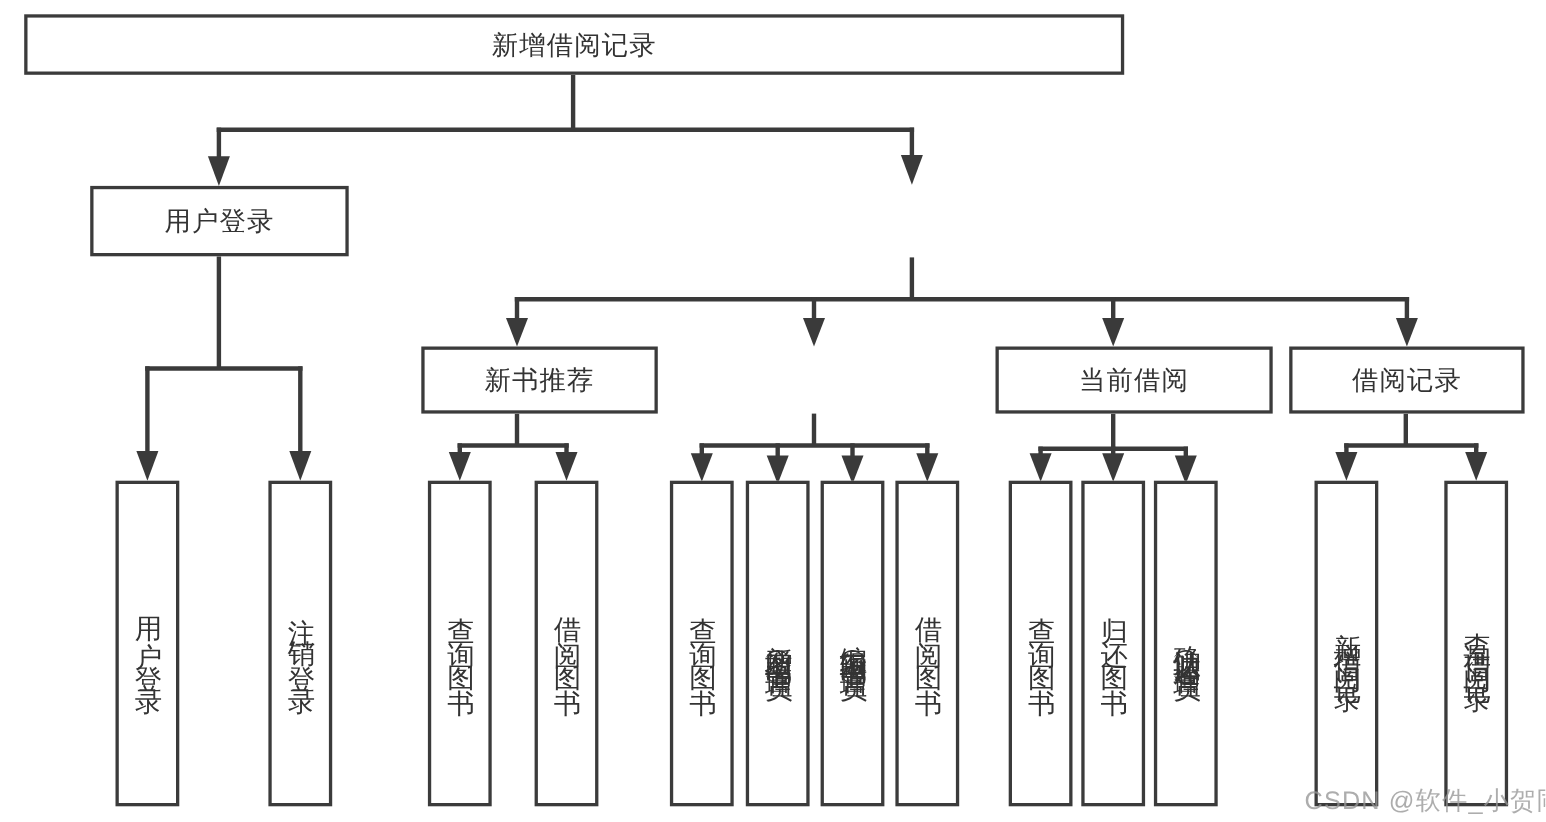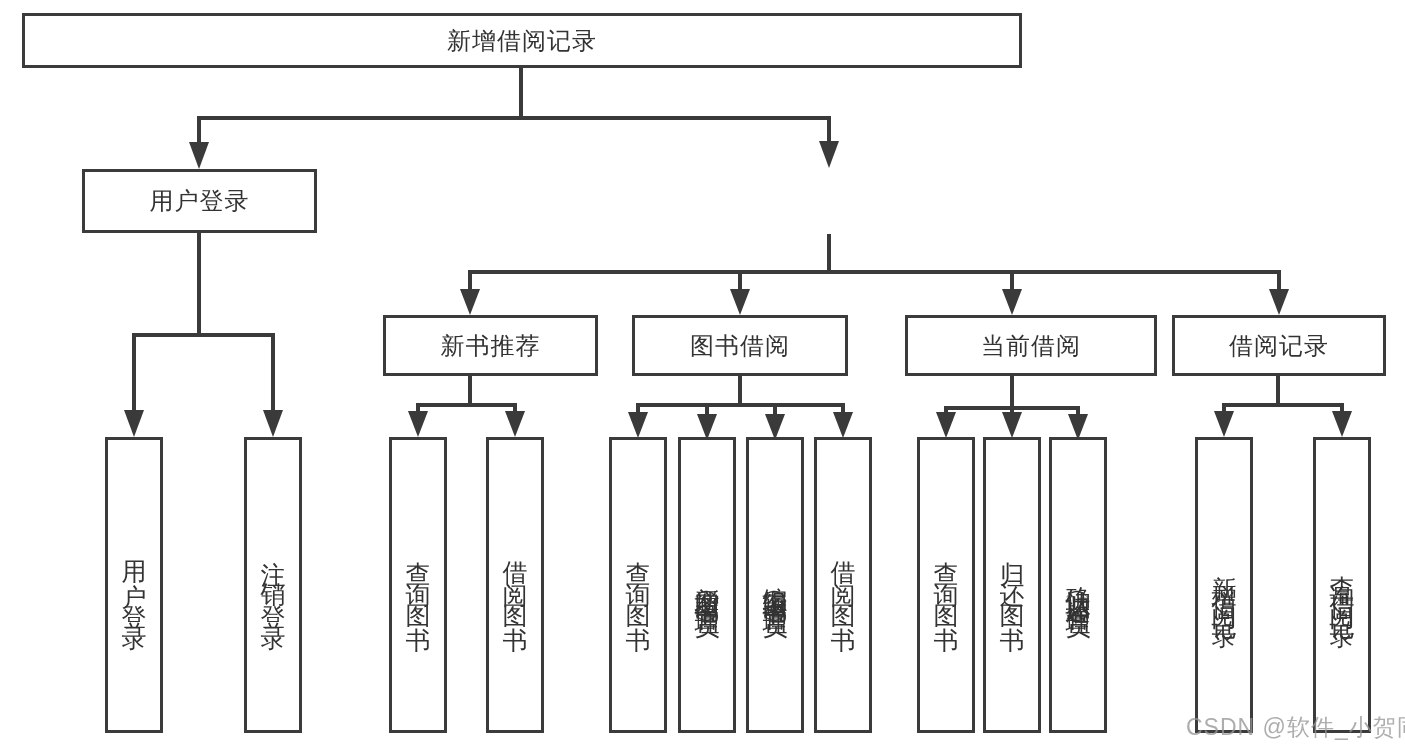--- a/index.html
+++ b/index.html
@@ -137,23 +137,20 @@
     <span>新增借阅记录</span>
   </div>
 
   <div class="box hbox" style="left:82px; top:169px; width:235px; height:64px;">
     <span>用户登录</span>
   </div>
 
   <div class="box hbox" style="left:363px; top:315px; width:215px; height:61px;margin-left:20px;">
     <span>新书推荐</span>
   </div>
-  <div class="box hbox" style="left:632px; top:315px; width:216px; height:61px;">
-    <span>图书借阅</span>
-  </div>
   <div class="box hbox" style="left:905px; top:315px; width:252px; height:61px;">
     <span>当前借阅</span>
   </div>
   <div class="box hbox" style="left:1172px; top:315px; width:214px; height:61px;">
     <span>借阅记录</span>
   </div>
 
   <div class="box leaf" style="left:105px;">
     <span class="vtext ls-wide">用户登录</span>
   </div>

